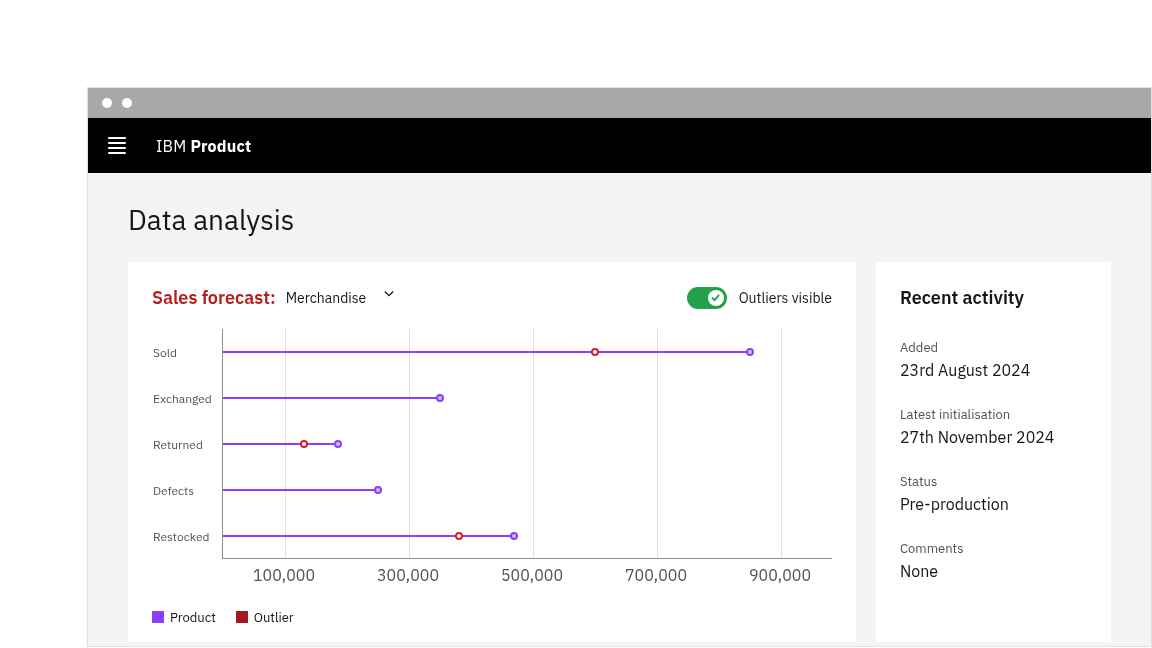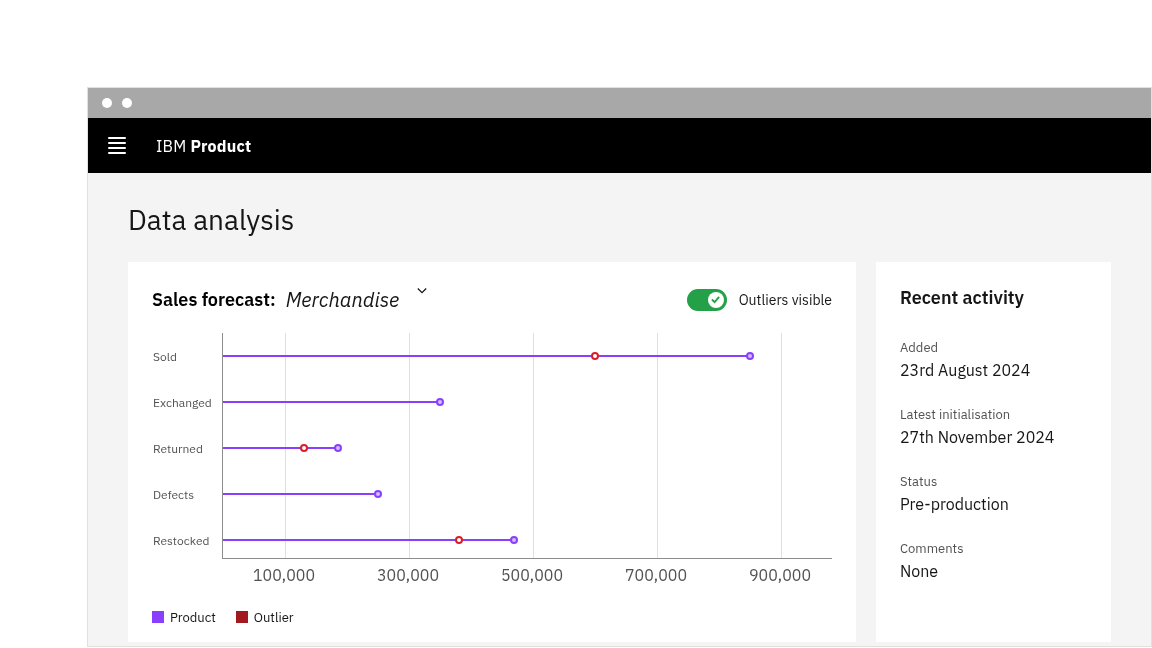--- a/index.html
+++ b/index.html
@@ -93,30 +93,29 @@
     margin-bottom: 20px;
   }
   .forecast-left {
     display: flex;
     align-items: center;
     gap: 10px;
   }
   .forecast-title {
     font-size: 18px;
     font-weight: 600;
-    color: #000000;
+    color: #b91c1c;
   }
   .forecast-select {
     display: flex;
     align-items: flex-start;
     gap: 18px;
-    font-size: 20px;
+    font-size: 14px;
     color: #161616;
     cursor: pointer;
-    font-style: italic;
   }
   .chev {
     width: 10px;
     height: 10px;
   }
   .toggle-wrap {
     display: flex;
     align-items: center;
     gap: 12px;
     font-size: 14px;

